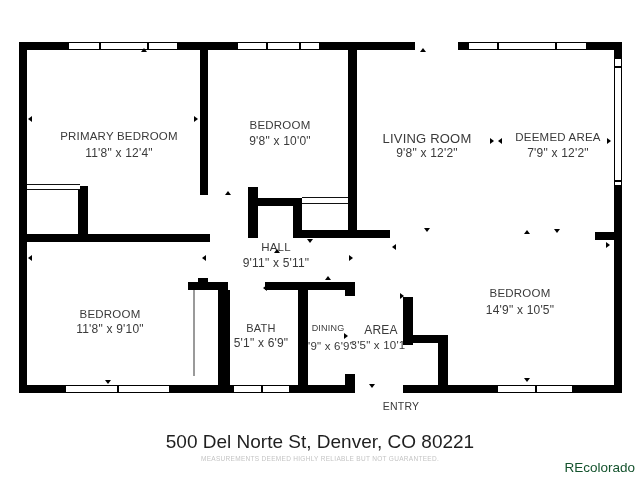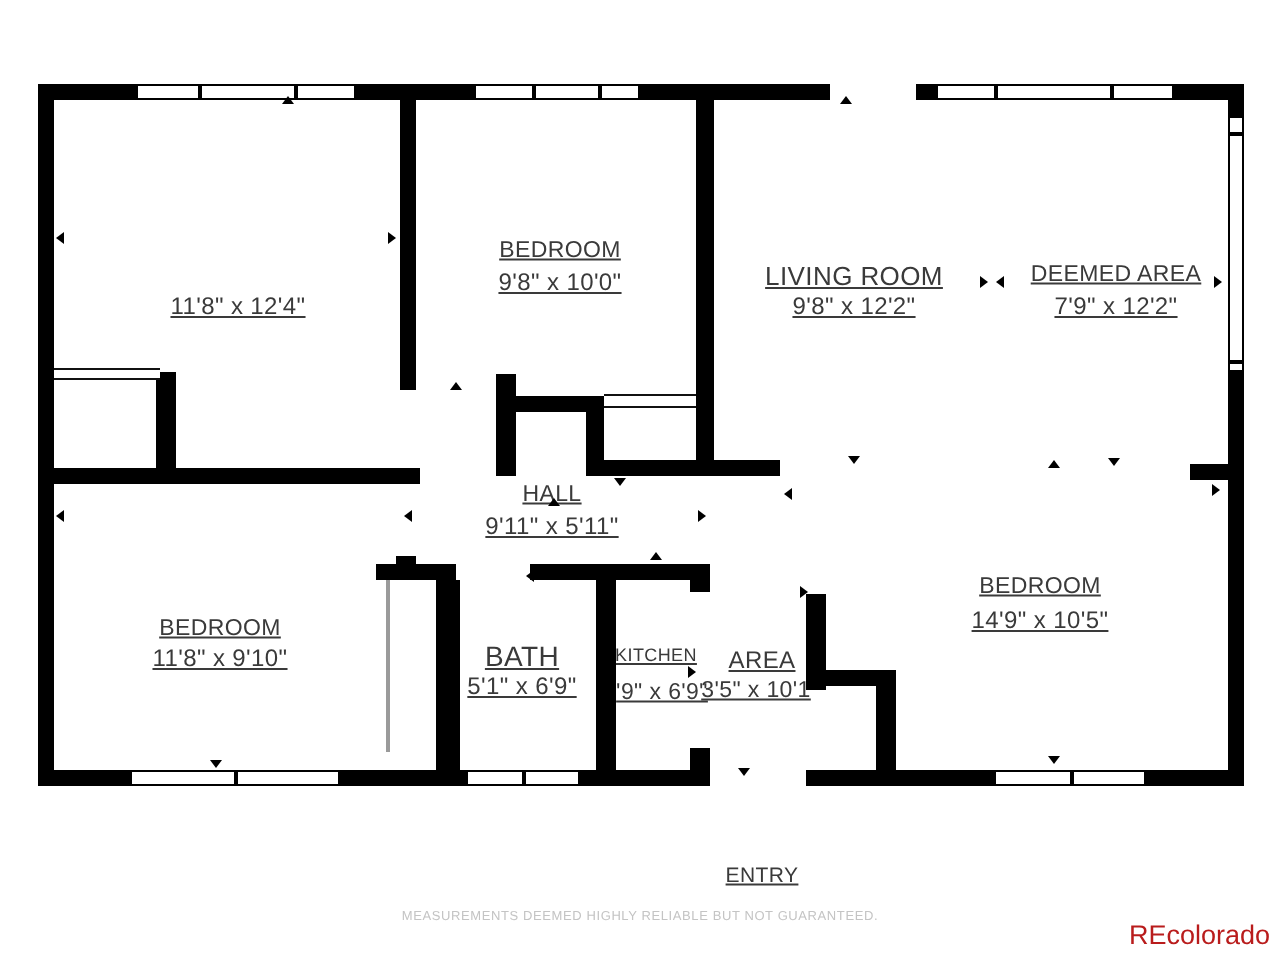--- a/index.html
+++ b/index.html
@@ -13,32 +13,32 @@
   .mullion{position:absolute;background:#000;z-index:4;}
   .slider-h{position:absolute;background:#fff;border-top:1.3px solid #111;border-bottom:1.3px solid #111;box-sizing:border-box;z-index:4;}
   .slider-v{position:absolute;background:#9a9a9a;z-index:2;}
   .arrow{position:absolute;width:0;height:0;z-index:5;}
   .arrow.up{border-left:3px solid transparent;border-right:3px solid transparent;border-bottom:4.5px solid #000;}
   .arrow.down{border-left:3px solid transparent;border-right:3px solid transparent;border-top:4.5px solid #000;}
   .arrow.left{border-top:3px solid transparent;border-bottom:3px solid transparent;border-right:4.5px solid #000;}
   .arrow.right{border-top:3px solid transparent;border-bottom:3px solid transparent;border-left:4.5px solid #000;}
   .room-name,.room-dims{
     position:absolute;transform:translate(-50%,-50%);white-space:nowrap;
-    color:#3a3a3a;z-index:2;letter-spacing:.2px;line-height:1;text-decoration:underline;
+    color:#3a3a3a;z-index:2;letter-spacing:.2px;line-height:1;
   }
   .footer-address{
     position:absolute;left:0;top:431px;width:640px;text-align:center;
     font-size:19px;color:#1f1f1f;z-index:2;
   }
   .footer-disclaimer{
     position:absolute;left:0;top:455px;width:640px;text-align:center;
     font-size:6.5px;color:#c4c4c4;letter-spacing:.3px;z-index:2;
   }
   .watermark{
-    position:absolute;right:5px;top:460px;font-size:13.5px;color:#b91c1c;z-index:2;
+    position:absolute;right:5px;top:460px;font-size:13.5px;color:#14532d;z-index:2;
   }
 </style>
 </head>
 <body>
 
 <div id="stage">
   <div id="plan">
       <div class="wall" style="left: 19px; top: 42px; width: 49px; height: 8px;"></div>
       <div class="wall" style="left: 178px; top: 42px; width: 59px; height: 8px;"></div>
       <div class="wall" style="left: 320px; top: 42px; width: 95px; height: 8px;"></div>
@@ -118,36 +118,38 @@
       <div class="arrow left" style="left: 28px; top: 255px;"></div>
       <div class="arrow down" style="left: 105px; top: 380px;"></div>
       <div class="arrow left" style="left: 263px; top: 285px;"></div>
       <div class="arrow up" style="left: 325px; top: 276px;"></div>
       <div class="arrow right" style="left: 344px; top: 333px;"></div>
       <div class="arrow right" style="left: 400px; top: 293px;"></div>
       <div class="arrow left" style="left: 392px; top: 244px;"></div>
       <div class="arrow right" style="left: 349px; top: 255px;"></div>
       <div class="arrow down" style="left: 369px; top: 384px;"></div>
       <div class="arrow down" style="left: 524px; top: 378px;"></div>
+      <div class="room-name" style="left: 119px; top: 137px; font-size: 11.5px;">PRIMARY BEDROOM</div>
       <div class="room-dims" style="left: 119px; top: 153px; font-size: 12px;">11'8" x 12'4"</div>
       <div class="room-name" style="left: 280px; top: 126px; font-size: 11.5px;">BEDROOM</div>
       <div class="room-dims" style="left: 280px; top: 141px; font-size: 12px;">9'8" x 10'0"</div>
       <div class="room-name" style="left: 427px; top: 138px; font-size: 13px;">LIVING ROOM</div>
       <div class="room-dims" style="left: 427px; top: 153px; font-size: 12px;">9'8" x 12'2"</div>
       <div class="room-name" style="left: 558px; top: 138px; font-size: 11.5px;">DEEMED AREA</div>
       <div class="room-dims" style="left: 558px; top: 153px; font-size: 12px;">7'9" x 12'2"</div>
       <div class="room-name" style="left: 276px; top: 248px; font-size: 11.5px;">HALL</div>
       <div class="room-dims" style="left: 276px; top: 263px; font-size: 12px;">9'11" x 5'11"</div>
       <div class="room-name" style="left: 110px; top: 315px; font-size: 11.5px;">BEDROOM</div>
       <div class="room-dims" style="left: 110px; top: 329px; font-size: 12px;">11'8" x 9'10"</div>
-      <div class="room-name" style="left: 261px; top: 328px; font-size: 14px;">BATH</div>
+      <div class="room-name" style="left: 261px; top: 328px; font-size: 11px;">BATH</div>
       <div class="room-dims" style="left: 261px; top: 343px; font-size: 12px;">5'1" x 6'9"</div>
-      <div class="room-name" style="left: 328px; top: 328px; font-size: 9px;">KITCHEN</div>
+      <div class="room-name" style="left: 328px; top: 328px; font-size: 9px;">DINING</div>
       <div class="room-dims" style="left: 331px; top: 347px; font-size: 11.5px;">'9" x 6'9"</div>
       <div class="room-name" style="left: 381px; top: 330px; font-size: 12px;">AREA</div>
       <div class="room-dims" style="left: 378px; top: 346px; font-size: 11.5px;">3'5" x 10'1</div>
       <div class="room-name" style="left: 520px; top: 294px; font-size: 11.5px;">BEDROOM</div>
       <div class="room-dims" style="left: 520px; top: 310px; font-size: 12px;">14'9" x 10'5"</div>
-      <div class="room-name" style="left: 381px; top: 406px; font-size: 10.5px; margin-top: 32px;">ENTRY</div>
+      <div class="room-name" style="left: 401px; top: 406px; font-size: 10.5px;">ENTRY</div>
     </div>
+  <div class="footer-address">500 Del Norte St, Denver, CO 80221</div>
   <div class="footer-disclaimer">MEASUREMENTS DEEMED HIGHLY RELIABLE BUT NOT GUARANTEED.</div>
   <div class="watermark">REcolorado</div>
 </div>
 
 </body></html>

